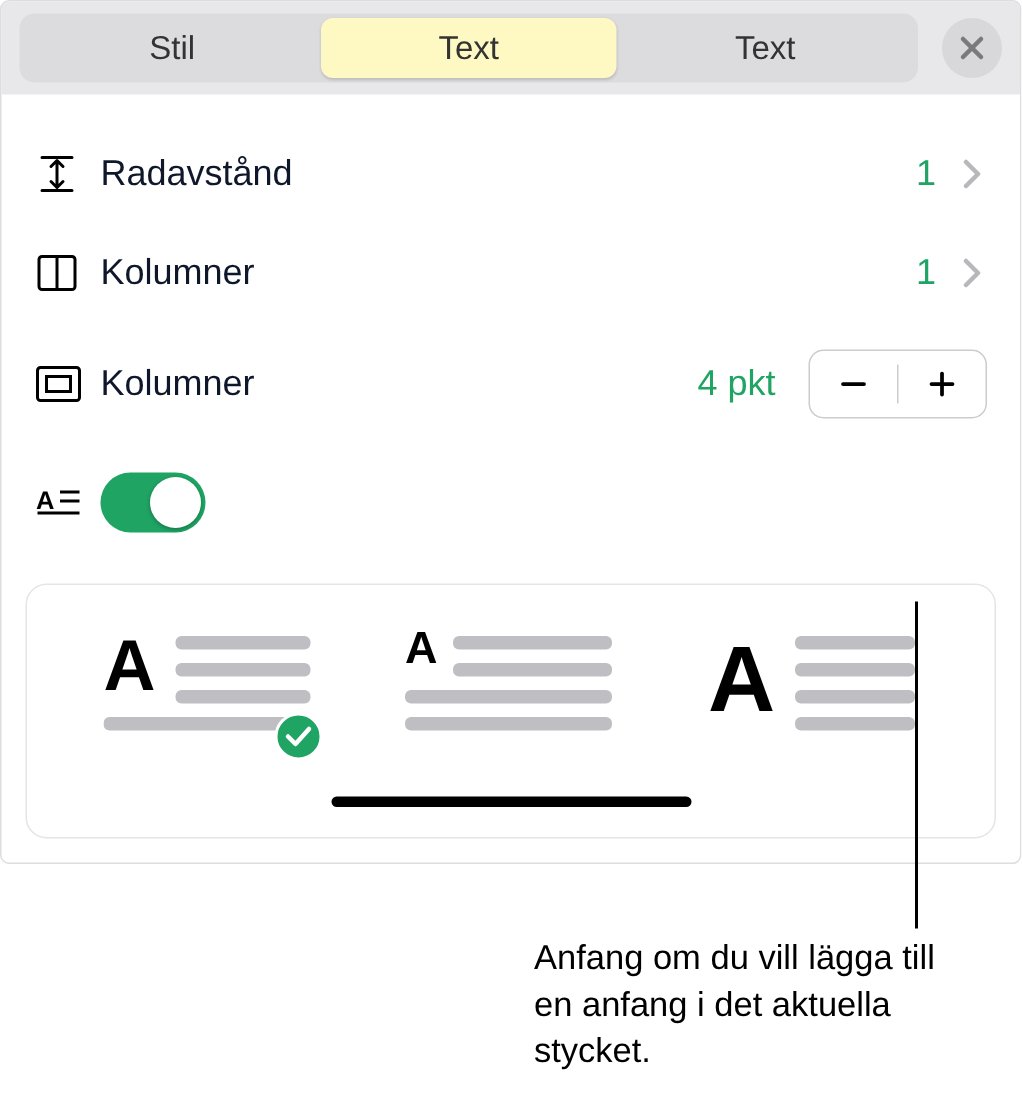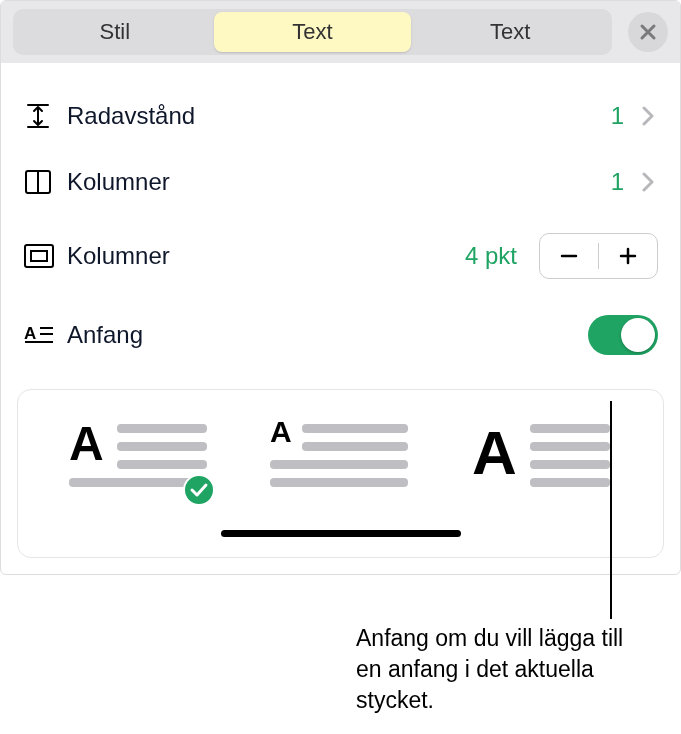--- a/index.html
+++ b/index.html
@@ -240,21 +240,20 @@
 
     <div class="row">
       <div class="row-icon">
         <svg width="32" height="26" viewBox="0 0 32 26">
           <text x="1" y="17" font-size="17" font-weight="700" fill="#000">A</text>
           <line x1="17" y1="6" x2="30" y2="6" stroke="#000" stroke-width="2"></line>
           <line x1="17" y1="12" x2="30" y2="12" stroke="#000" stroke-width="2"></line>
           <line x1="2" y1="20" x2="30" y2="20" stroke="#000" stroke-width="2"></line>
         </svg>
       </div>
-      <div class="row-label">Anfang</div>
       <div class="toggle">
         <div class="toggle-knob"></div>
       </div>
     </div>
 
   </div>
 
   <div class="dropcap-section">
     <div class="dropcap-options">
 

